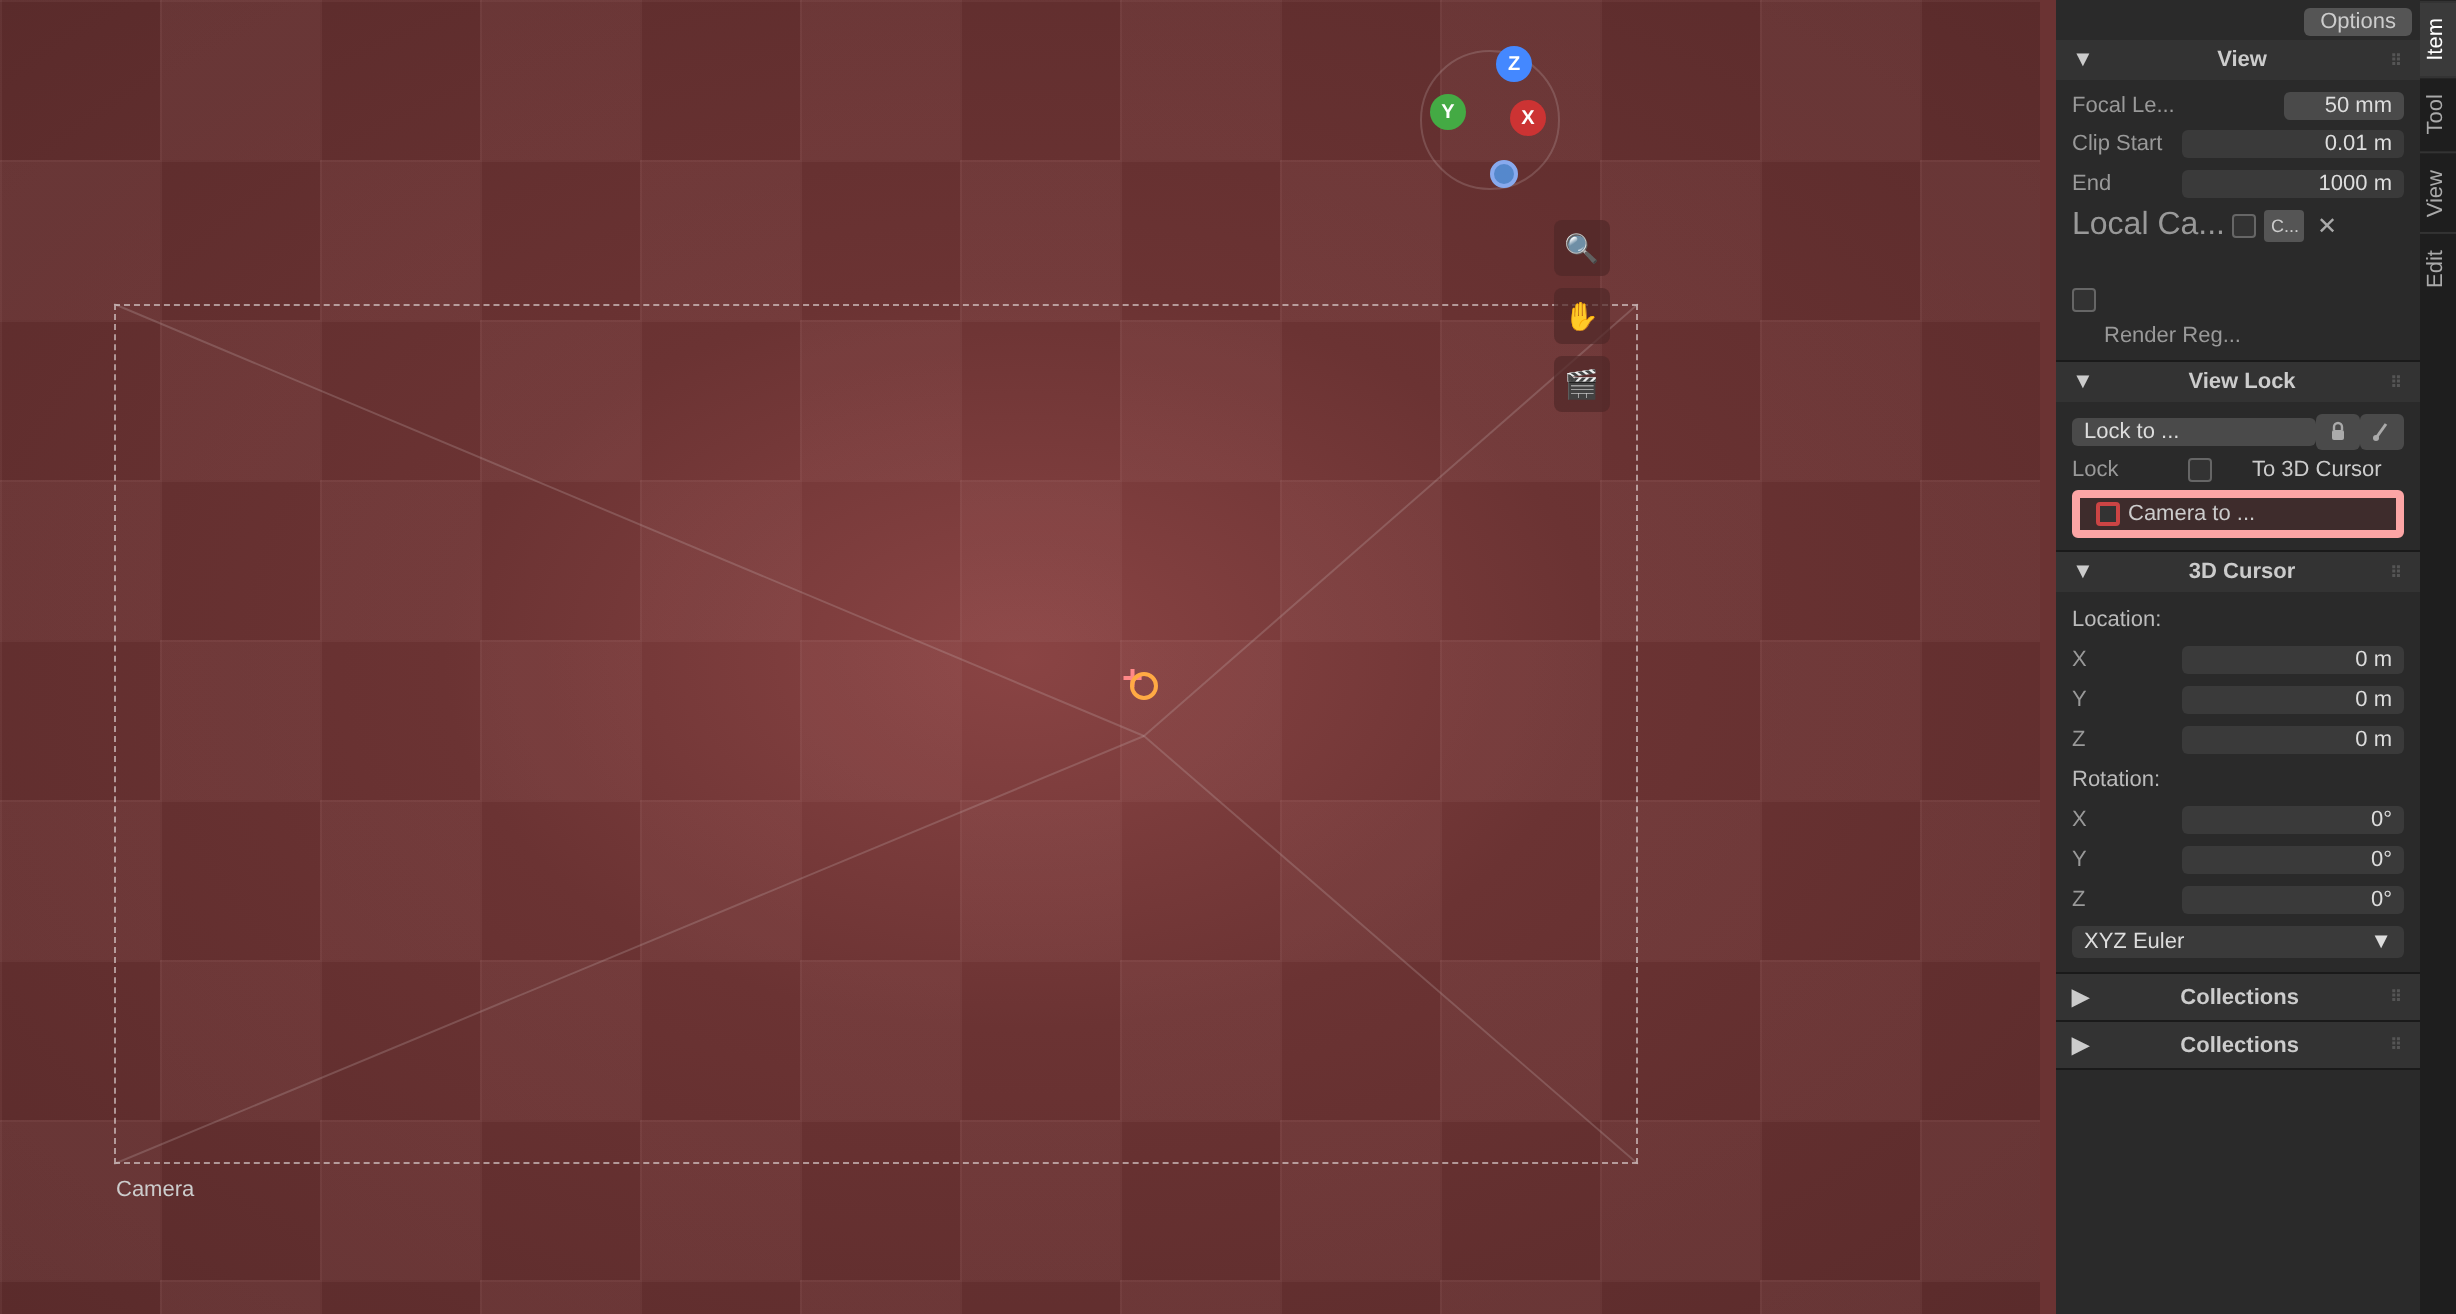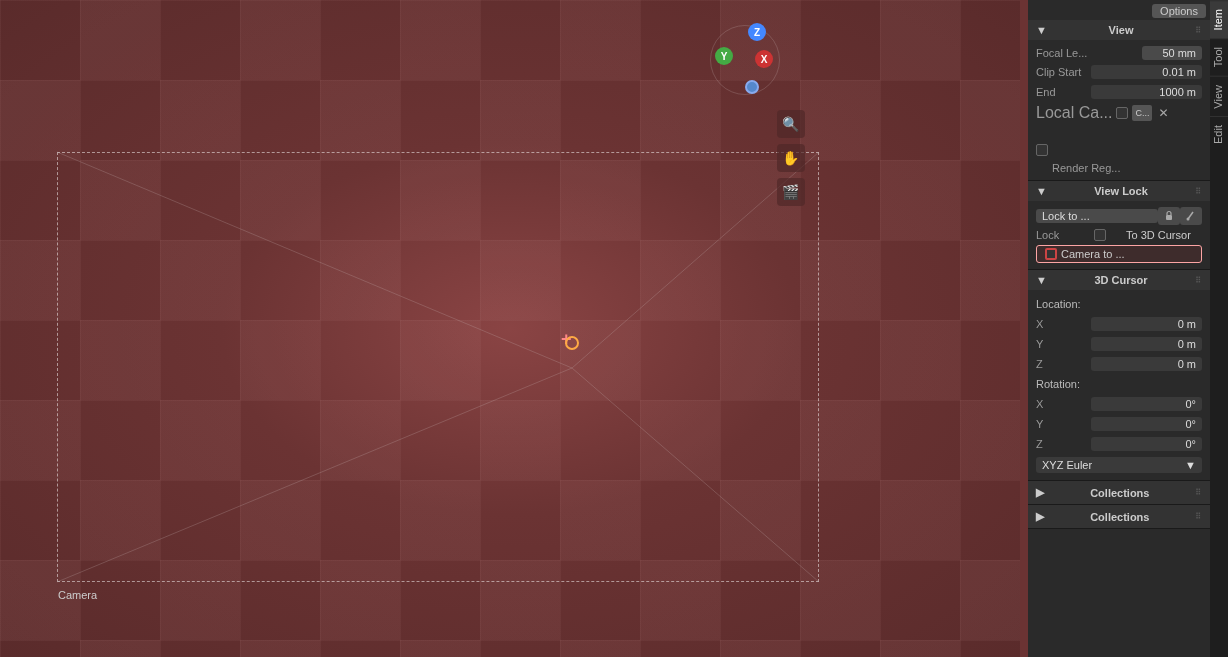--- a/index.html
+++ b/index.html
@@ -397,21 +397,21 @@
       align-items: center;
       padding: 2px 8px;
       gap: 20px;
     }
 
     .camera-to-row {
       display: flex;
       align-items: center;
       padding: 2px 8px;
       gap: 4px;
-      border: 1px solid #fca5a5;
+      border: 4px solid #fca5a5;
       margin: 2px 8px;
       border-radius: 3px;
       background: rgba(180, 60, 60, 0.15);
     }
 
     
     .xyz-euler-row {
       display: flex;
       align-items: flex-start;
       padding: 3px 8px;

